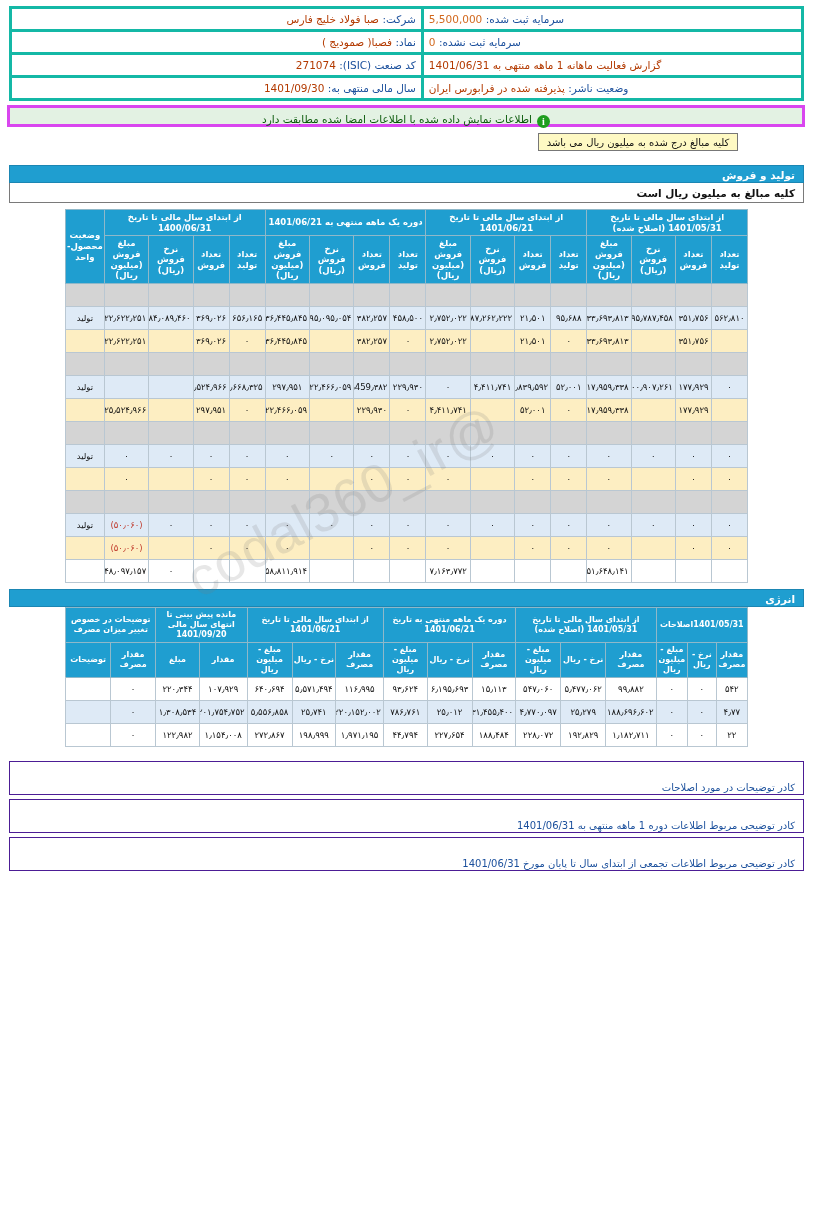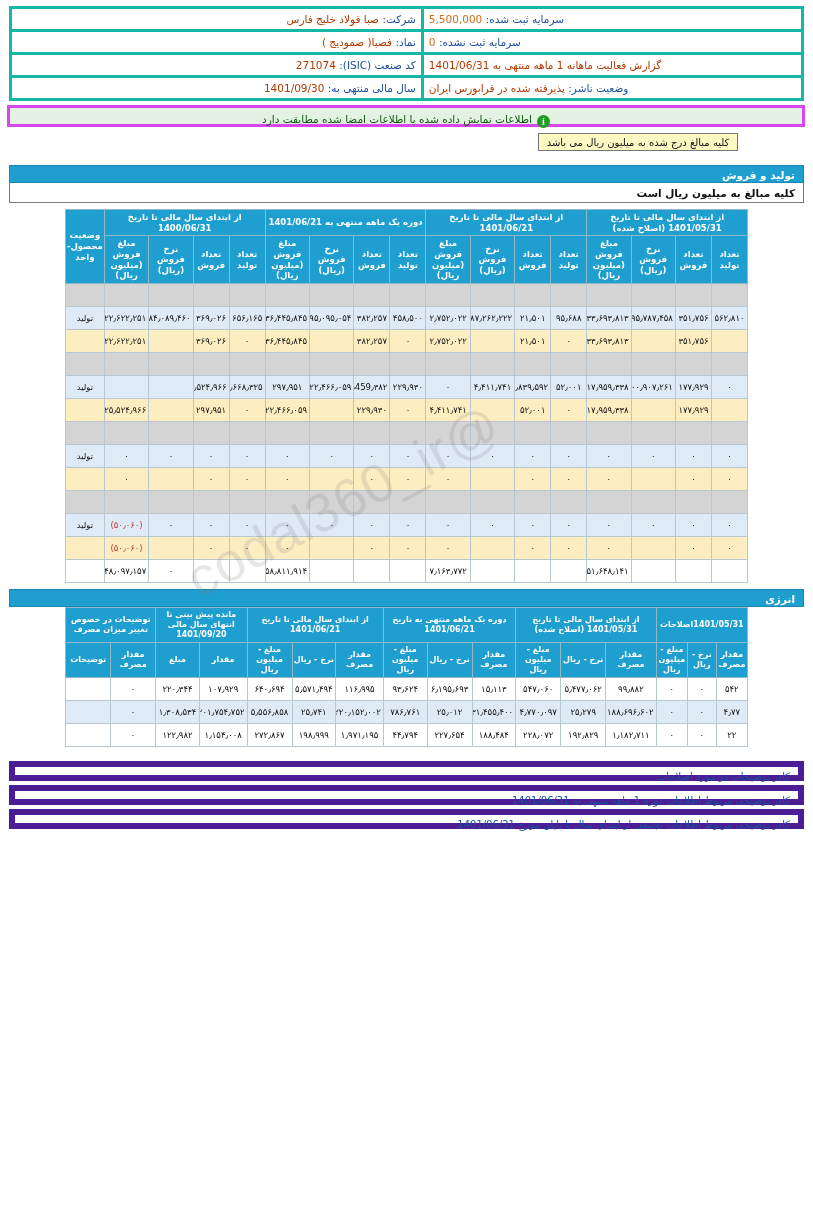--- a/index.html
+++ b/index.html
@@ -107,25 +107,25 @@
   tr.r-white td{background:#ffffff;}
   td.neg{color:#c0392b;}
 
   
   table.energy th{font-size:8px;}
   table.energy td{font-size:8.5px;}
 
   
   .note{
     width:795px;margin:0 auto;
-    border:6px solid #4c1d95;
+    border:1px solid #4c1d95;
     background:#fff;
     height:20px;line-height:20px;
     font-size:10px;color:#1a4f9c;
-    text-align:right;padding:0 8px;box-sizing:border-box;
+    text-align:right;padding:16px 8px;box-sizing:border-box;
     margin-bottom:4px;
   }
 
   
   .wm{
     position:absolute;
     top:470px;left:170px;
     font-size:54px;color:rgba(120,120,120,.18);
     font-family:"Liberation Sans",sans-serif;
     transform:rotate(-28deg);

